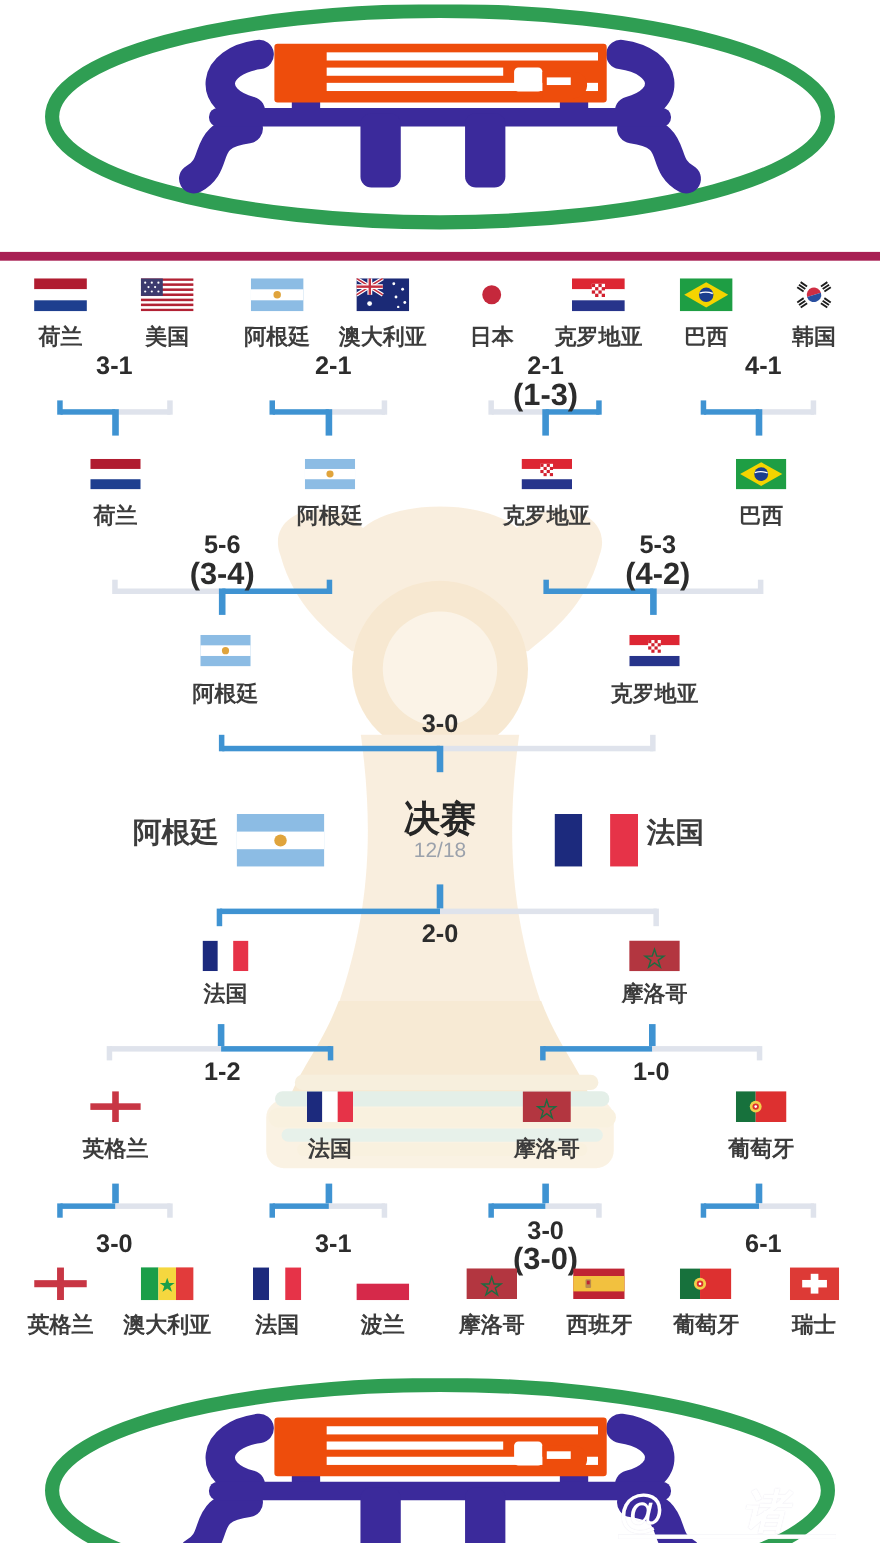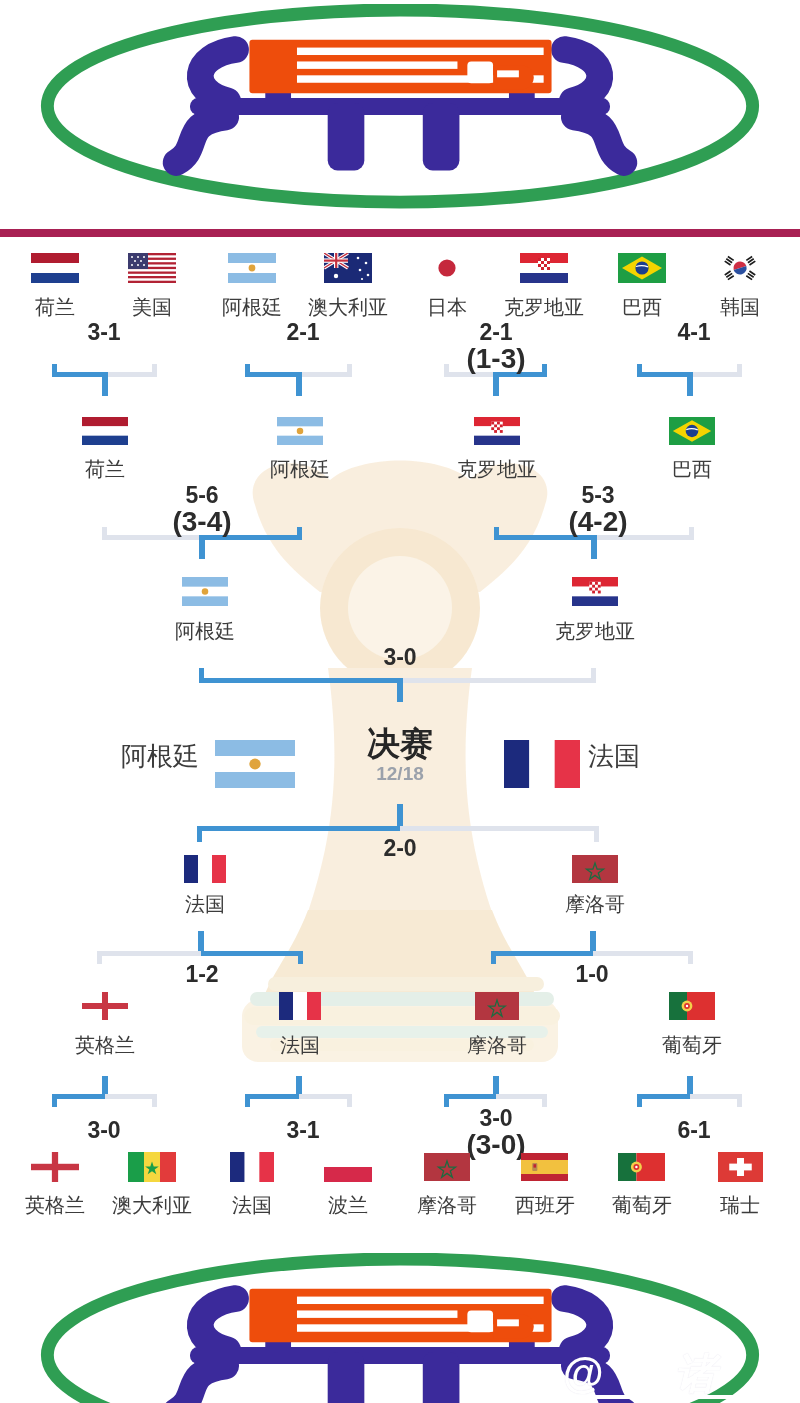--- a/index.html
+++ b/index.html
@@ -5,29 +5,29 @@
   html,body{margin:0;padding:0;background:#fff}
   #page{position:relative;width:800px;height:1403px;background:#ffffff;overflow:hidden;
         font-family:"Liberation Sans",sans-serif}
   .bg{position:absolute;z-index:0}
   .stripe{position:absolute;z-index:0;border-radius:9px}
   .logo{position:absolute;z-index:1}
   .seg{position:absolute;z-index:1}
   .blue{background:#3f93d2}
   .gray{background:#dfe3ec}
   .flag{position:absolute;z-index:2}
-  .lbl{position:absolute;transform:translateX(-50%);font-weight:400;font-size:20px;
+  .lbl{position:absolute;transform:translateX(-50%);font-weight:700;font-size:20px;
        color:#3c3c3c;white-space:nowrap;z-index:2;line-height:1.1}
   .score{position:absolute;transform:translateX(-50%);font-weight:700;font-size:23px;
        color:#2c2c2c;white-space:nowrap;z-index:2;line-height:1.05}
   .pens{font-size:28px}
   .final-lbl{font-size:26px}
   .finals-title{position:absolute;transform:translateX(-50%);font-weight:700;font-size:33px;
        color:#262626;z-index:2}
-  .finals-date{position:absolute;transform:translateX(-50%);font-weight:700;font-size:19px;
+  .finals-date{position:absolute;transform:translateX(-50%);font-weight:400;font-size:19px;
        color:#9ba1ab;z-index:2}
   .divider{position:absolute;left:0;top:229px;width:800px;height:8px;background:#a82053;z-index:1}
   .wm{position:absolute;left:562px;top:1346px;z-index:3;color:#fff;font-weight:700;
       font-style:italic;font-size:42px;letter-spacing:16px;white-space:pre;
       text-decoration:underline;text-underline-offset:7px;
       text-shadow:0 0 1px rgba(80,60,140,.18)}
 </style>
 </head>
 <body>
 

